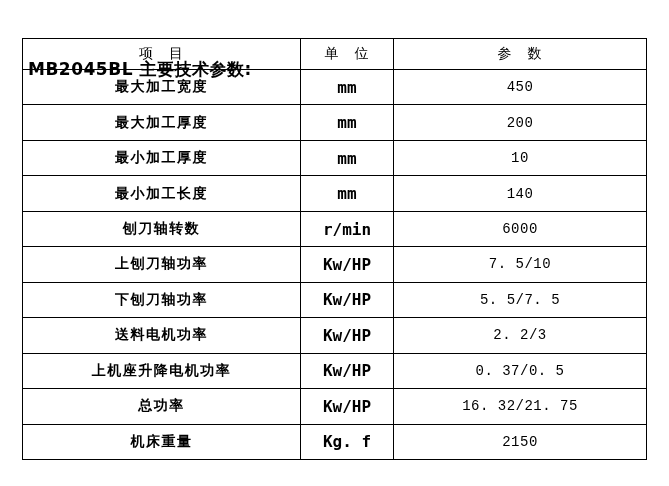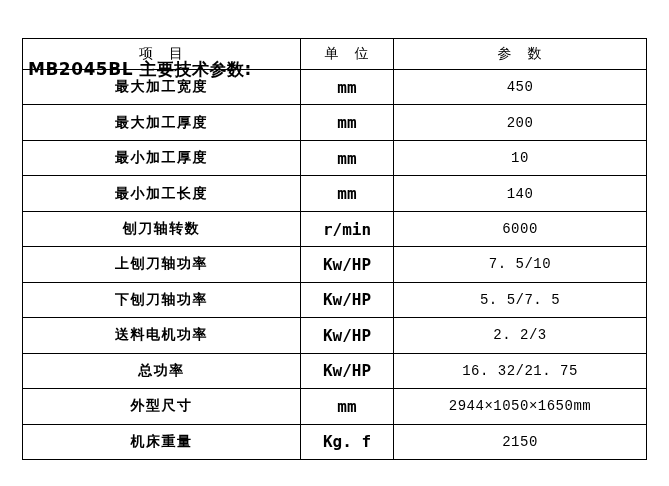--- a/index.html
+++ b/index.html
@@ -117,28 +117,28 @@
       <td class="item-cell">下刨刀轴功率</td>
       <td class="unit-cell">Kw/HP</td>
       <td class="value-cell">5. 5/7. 5</td>
     </tr>
     <tr>
       <td class="item-cell">送料电机功率</td>
       <td class="unit-cell">Kw/HP</td>
       <td class="value-cell">2. 2/3</td>
     </tr>
     <tr>
+      <td class="item-cell">上机座升降电机功率</td>
+      <td class="unit-cell">Kw/HP</td>
+      <td class="value-cell">0. 37/0. 5</td>
+    </tr>
+    <tr>
       <td class="item-cell">总功率</td>
       <td class="unit-cell">Kw/HP</td>
       <td class="value-cell">16. 32/21. 75</td>
-    </tr>
-    <tr>
-      <td class="item-cell">外型尺寸</td>
-      <td class="unit-cell">mm</td>
-      <td class="value-cell">2944×1050×1650mm</td>
     </tr>
     <tr>
       <td class="item-cell">机床重量</td>
       <td class="unit-cell">Kg. f</td>
       <td class="value-cell">2150</td>
     </tr>
   </tbody>
 </table>
 
 </body></html>

